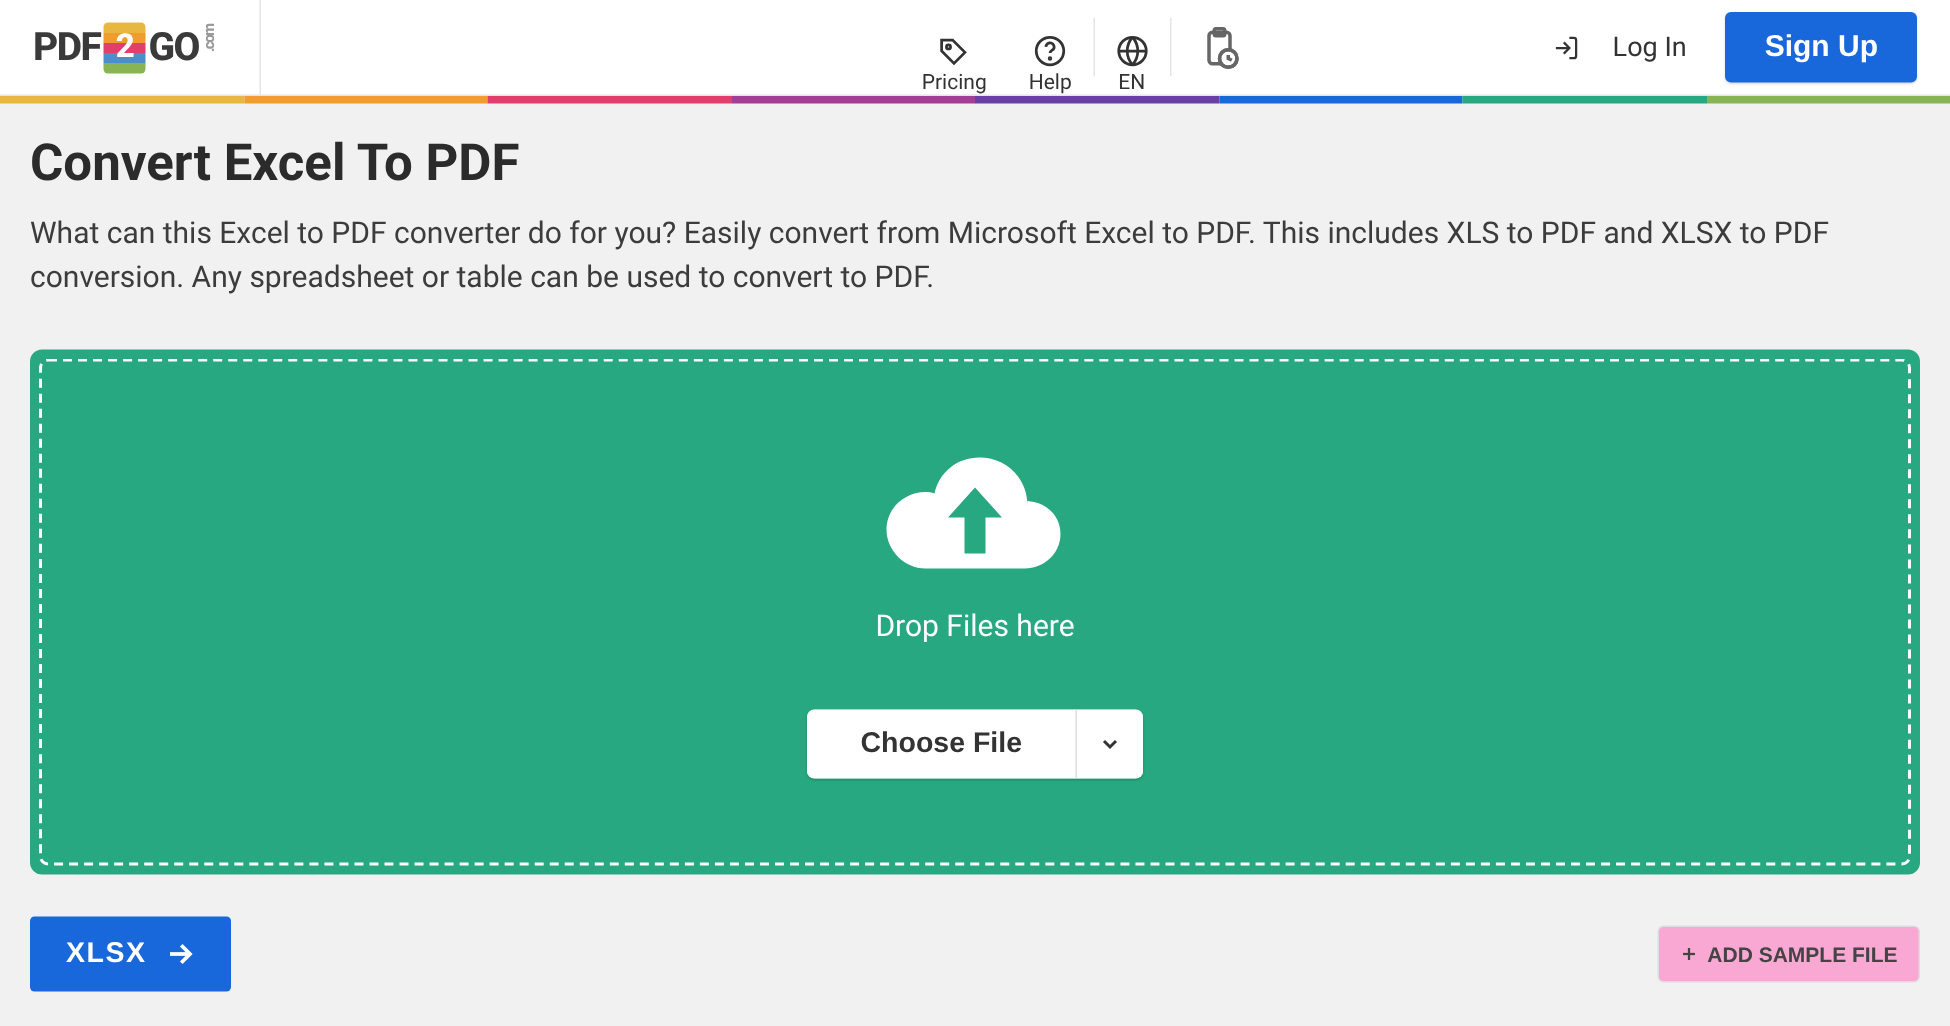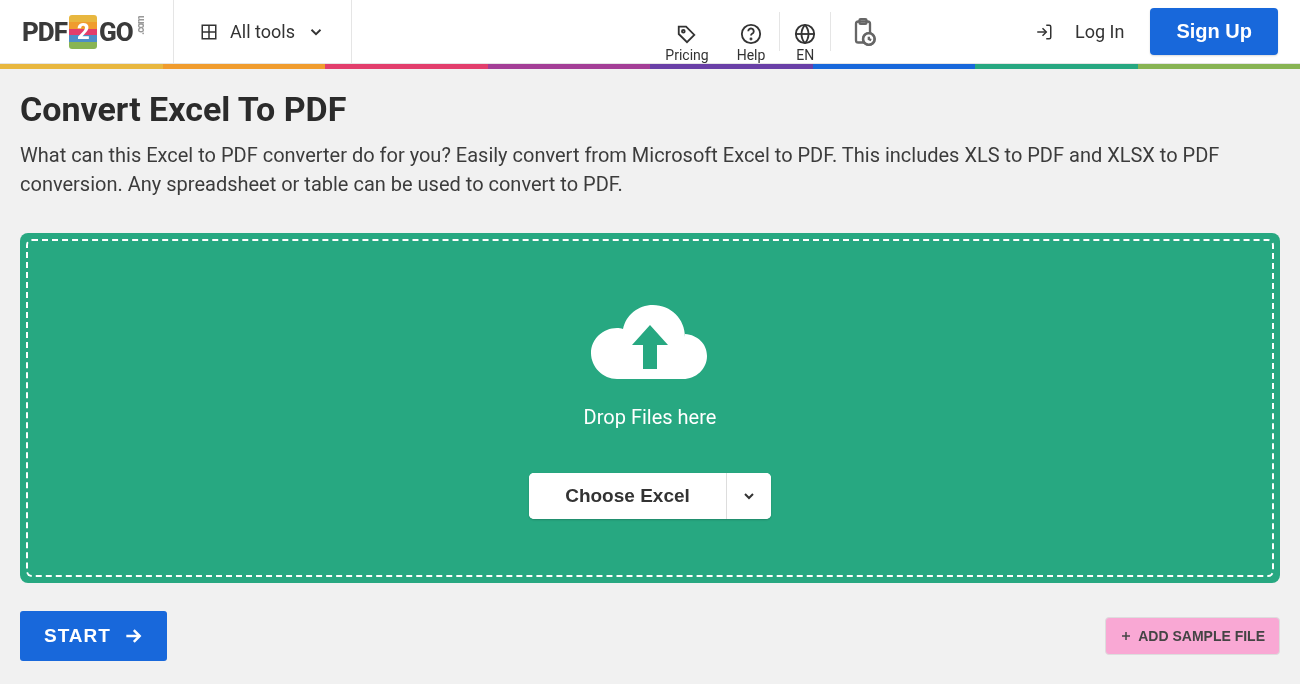--- a/index.html
+++ b/index.html
@@ -213,31 +213,20 @@
 <div class="header">
   <div class="logo-cell">
     <div class="logo">
       <span>PDF</span>
       <span class="logo-badge">2</span>
       <span>GO</span>
       <span class="logo-com">.com</span>
     </div>
   </div>
 
-  <div class="all-tools">
-    <svg width="18" height="18" viewBox="0 0 24 24" fill="none" stroke="#333" stroke-width="2">
-        <rect x="3" y="3" width="18" height="18"></rect>
-        <line x1="12" y1="3" x2="12" y2="21"></line>
-        <line x1="3" y1="12" x2="21" y2="12"></line>
-      </svg>
-    <span class="all-tools-label">All tools</span>
-    <svg width="18" height="18" viewBox="0 0 24 24" fill="none" stroke="#333" stroke-width="2.5">
-        <polyline points="6 9 12 15 18 9"></polyline>
-      </svg>
-  </div>
 
   <div class="spacer"></div>
 
   <div class="nav-group">
     <div class="nav-item">
       <svg width="22" height="22" viewBox="0 0 24 24" fill="none" stroke="#333" stroke-width="2">
           <path d="M20 13l-8 8-9-9V4h8l9 9z"></path>
           <circle cx="8" cy="9" r="1.5"></circle>
         </svg>
       <span class="label">Pricing</span>
@@ -311,34 +300,34 @@
 
   <div class="dropzone-outer">
     <div class="dropzone">
       <svg class="cloud-icon" width="130" height="90" viewBox="0 0 130 90">
         <path fill="#fff" d="M100 38c0-18-14-32-32-32-15 0-27 10-30 24-2-1-4-1-6-1-14 0-26 11-26 25s12 26 26 26h66c13 0 24-10 24-23 0-12-9-21-22-22z"></path>
         <path fill="#27a881" d="M65 26l-18 20h11v24h14V46h11L65 26z"></path>
       </svg>
       <div class="drop-text">Drop Files here</div>
       <div class="choose-row">
         <button class="choose-btn">
-          <span>Choose Excel</span>
+          <span>Choose File</span>
         </button>
         <button class="choose-toggle">
           <svg width="16" height="16" viewBox="0 0 24 24" fill="none" stroke="#333" stroke-width="3">
               <polyline points="6 9 12 15 18 9"></polyline>
             </svg>
         </button>
       </div>
     </div>
   </div>
 
   <div class="bottom-row">
     <button class="btn-start">
-      <span>START</span>
+      <span>XLSX</span>
       <svg width="20" height="20" viewBox="0 0 24 24" fill="none" stroke="#fff" stroke-width="3">
           <line x1="4" y1="12" x2="20" y2="12"></line>
           <polyline points="13 5 20 12 13 19"></polyline>
         </svg>
     </button>
     <button class="btn-sample">
       <svg width="12" height="12" viewBox="0 0 24 24" fill="none" stroke="#444" stroke-width="3">
           <line x1="12" y1="4" x2="12" y2="20"></line>
           <line x1="4" y1="12" x2="20" y2="12"></line>
         </svg>

